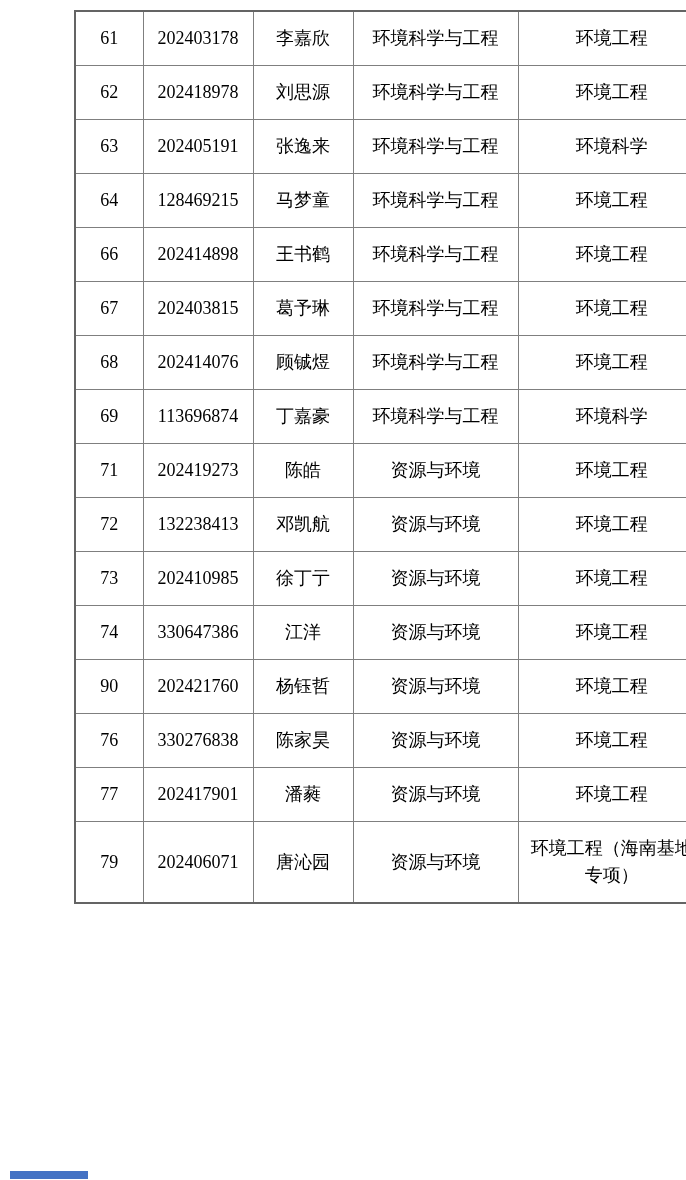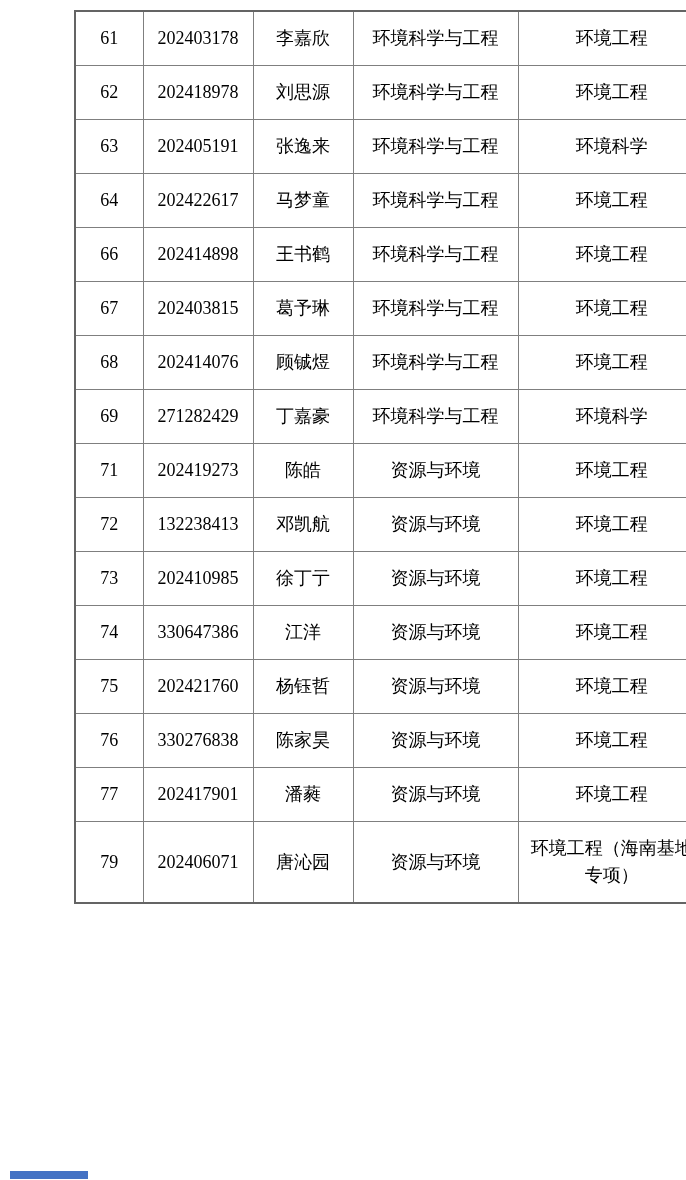--- a/index.html
+++ b/index.html
@@ -78,21 +78,21 @@
         </tr>
         <tr>
           <td>63</td>
           <td>202405191</td>
           <td>张逸来</td>
           <td>环境科学与工程</td>
           <td>环境科学</td>
         </tr>
         <tr>
           <td>64</td>
-          <td>202422617</td>
+          <td>128469215</td>
           <td>马梦童</td>
           <td>环境科学与工程</td>
           <td>环境工程</td>
         </tr>
         <tr>
           <td>66</td>
           <td>202414898</td>
           <td>王书鹤</td>
           <td>环境科学与工程</td>
           <td>环境工程</td>
@@ -106,21 +106,21 @@
         </tr>
         <tr>
           <td>68</td>
           <td>202414076</td>
           <td>顾铖煜</td>
           <td>环境科学与工程</td>
           <td>环境工程</td>
         </tr>
         <tr>
           <td>69</td>
-          <td>271282429</td>
+          <td>113696874</td>
           <td>丁嘉豪</td>
           <td>环境科学与工程</td>
           <td>环境科学</td>
         </tr>
         <tr>
           <td>71</td>
           <td>202419273</td>
           <td>陈皓</td>
           <td>资源与环境</td>
           <td>环境工程</td>
@@ -140,21 +140,21 @@
           <td>环境工程</td>
         </tr>
         <tr>
           <td>74</td>
           <td>330647386</td>
           <td>江洋</td>
           <td>资源与环境</td>
           <td>环境工程</td>
         </tr>
         <tr>
-          <td>75</td>
+          <td>90</td>
           <td>202421760</td>
           <td>杨钰哲</td>
           <td>资源与环境</td>
           <td>环境工程</td>
         </tr>
         <tr>
           <td>76</td>
           <td>330276838</td>
           <td>陈家昊</td>
           <td>资源与环境</td>

